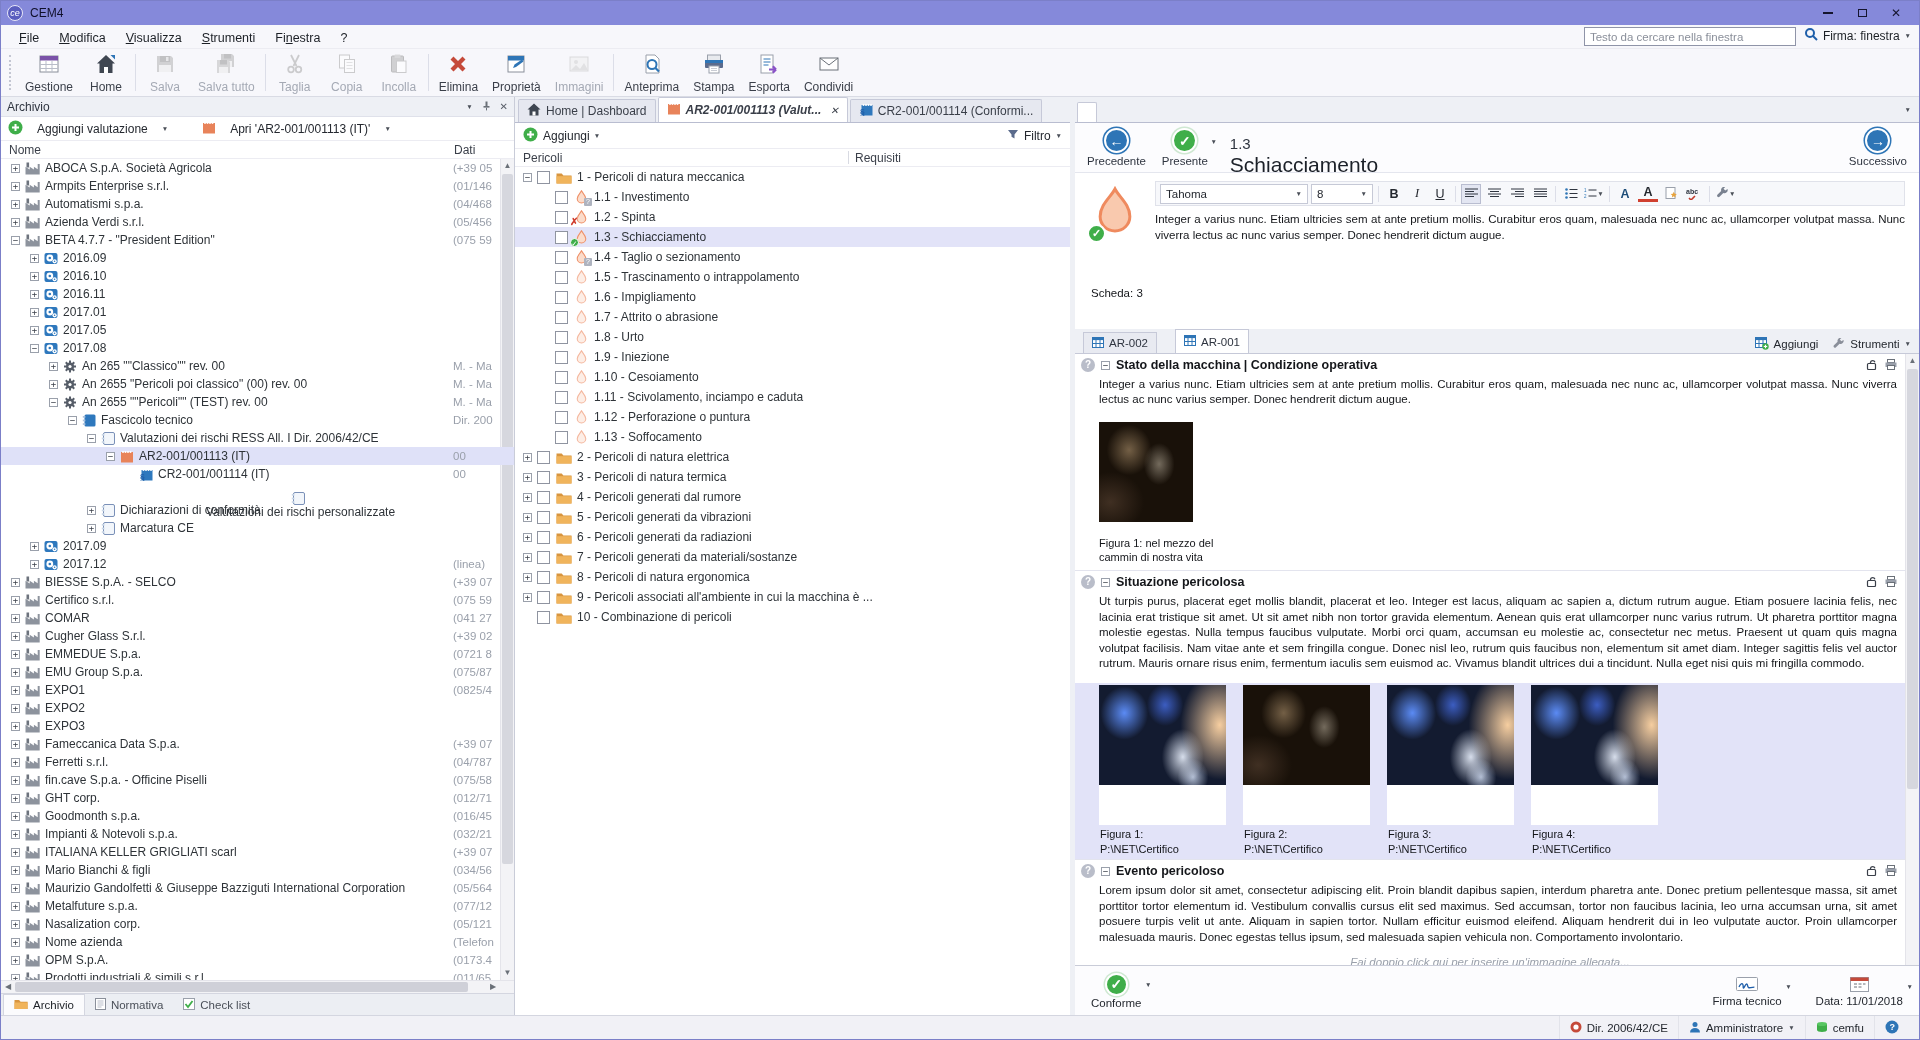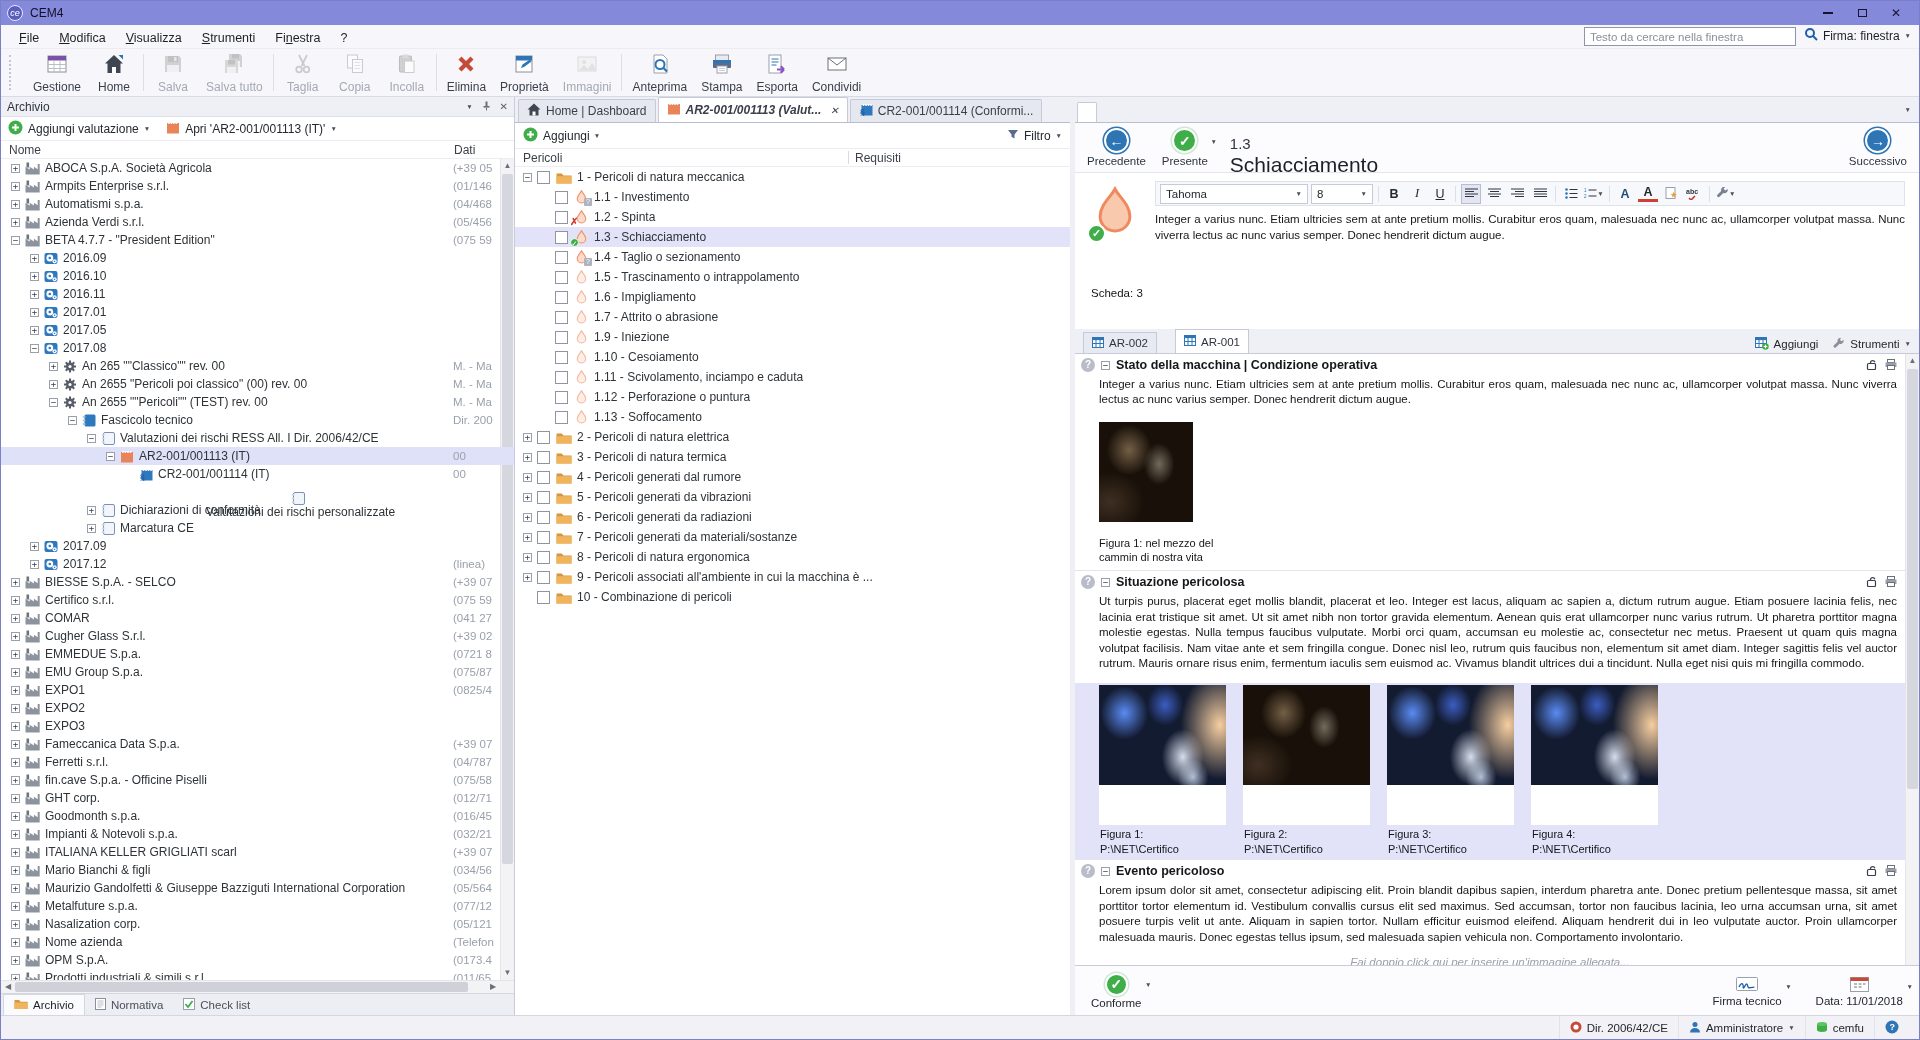--- a/index.html
+++ b/index.html
@@ -19,35 +19,35 @@
 
   
   .menubar { height:24px; background:#f7f7fb; display:flex; align-items:center; padding-left:8px; position:relative; flex:none; border-bottom:1px solid #ececf2; }
   .menu-item { font-size:12.5px; padding:3px 10px; color:#1c2026; }
   .search-wrap { position:absolute; right:8px; top:2px; display:flex; align-items:flex-start; gap:8px; }
   .search-input { width:212px; height:19px; border:1px solid #8f94a8; font-size:11.5px; padding:0 5px; color:#333; background:#fff; }
   .search-input::placeholder { color:#8a8f9a; }
   .search-btn { display:flex; align-items:center; gap:5px; font-size:12px; color:#1c2026; }
 
   
-  .toolbar { height:48px; background:#f7f7fb; border-bottom:1px solid #d9dbe4; display:flex; align-items:stretch; padding-left:8px; flex:none;gap:8px; }
+  .toolbar { height:48px; background:#f7f7fb; border-bottom:1px solid #d9dbe4; display:flex; align-items:stretch; padding-left:8px; flex:none; }
   .tb-grip { width:5px; border-left:2px dotted #c3c6d2; margin:6px 4px 6px 0; }
   .tbtn { min-width:52px; padding:3px 7px 2px; display:flex; flex-direction:column; align-items:center; justify-content:flex-start; gap:1px; font-size:12px; color:#3a3f49; }
   .tbtn.disabled { color:#a4a9b4; }
   .tbtn.disabled svg { opacity:.5; filter:grayscale(1); }
   .tb-sep { width:1px; background:#dcdee8; margin:5px 3px; }
 
   
   .main { flex:1; display:flex; min-height:0; }
 
   
   .lpanel { width:514px; flex:none; background:#fff; border-right:1px solid #c9ccd8; display:flex; flex-direction:column; }
   .lp-header { height:20px; background:#eef0f5; display:flex; align-items:center; font-size:12px; padding:0 6px; color:#2f3540; border-bottom:1px solid #dfe1ea; }
   .lp-header .hic { margin-left:auto; display:flex; gap:9px; align-items:center; color:#5a5f6a; font-size:9px; }
-  .lp-toolbar { height:24px; display:flex; align-items:center; gap:5px; padding:0 7px; font-size:12px; color:#24282f; border-bottom:1px solid #ececf2; }
+  .lp-toolbar { height:24px; display:flex; align-items:center; gap:14px; padding:0 7px; font-size:12px; color:#24282f; border-bottom:1px solid #ececf2; }
   .caret { font-size:6.5px; color:#4a4f58; }
   .lp-cols { height:18px; position:relative; font-size:12px; color:#3a3f49; border-bottom:1px solid #ececf2; flex:none; }
   .lp-cols .c1 { position:absolute; left:8px; top:2px; }
   .lp-cols .c2 { position:absolute; left:453px; top:2px; }
   .lp-tree { flex:1; overflow:hidden; position:relative; }
   .arow { height:18px; display:flex; align-items:center; font-size:12px; white-space:nowrap; position:relative; }
   .arow.sel { background:#dfe1f8; }
   .exp { width:9px; height:9px; flex:none; border:1px solid #9aa0ab; background:#fff; color:#3a3f49;
     font-size:9px; line-height:7px; text-align:center; margin-right:5px; font-family:"DejaVu Sans Mono",monospace; }
   .exp.blank { visibility:hidden; }
@@ -1083,20 +1083,29 @@
             </span>
             <span>1.7 - Attrito o abrasione</span>
           </div>
           <div class="hrow" style="padding-left: 40px;">
             <span class="cb"></span>
             <span class="ti">
               <svg width="15" height="15" viewBox="0 0 14 14">
                 <path d="M7 0.8C6 2.8 3 5 3 8.2a4 3.9 0 0 0 8 0C11 5 8 2.8 7 0.8z" fill="#fdeee6" stroke="#f4b79e" stroke-width="1"></path>
               </svg>
             </span>
+            <span>1.8 - Urto</span>
+          </div>
+          <div class="hrow" style="padding-left: 40px;">
+            <span class="cb"></span>
+            <span class="ti">
+              <svg width="15" height="15" viewBox="0 0 14 14">
+                <path d="M7 0.8C6 2.8 3 5 3 8.2a4 3.9 0 0 0 8 0C11 5 8 2.8 7 0.8z" fill="#fdeee6" stroke="#f4b79e" stroke-width="1"></path>
+              </svg>
+            </span>
             <span>1.9 - Iniezione</span>
           </div>
           <div class="hrow" style="padding-left: 40px;">
             <span class="cb"></span>
             <span class="ti">
               <svg width="15" height="15" viewBox="0 0 14 14">
                 <path d="M7 0.8C6 2.8 3 5 3 8.2a4 3.9 0 0 0 8 0C11 5 8 2.8 7 0.8z" fill="#fdeee6" stroke="#f4b79e" stroke-width="1"></path>
               </svg>
             </span>
             <span>1.10 - Cesoiamento</span>

